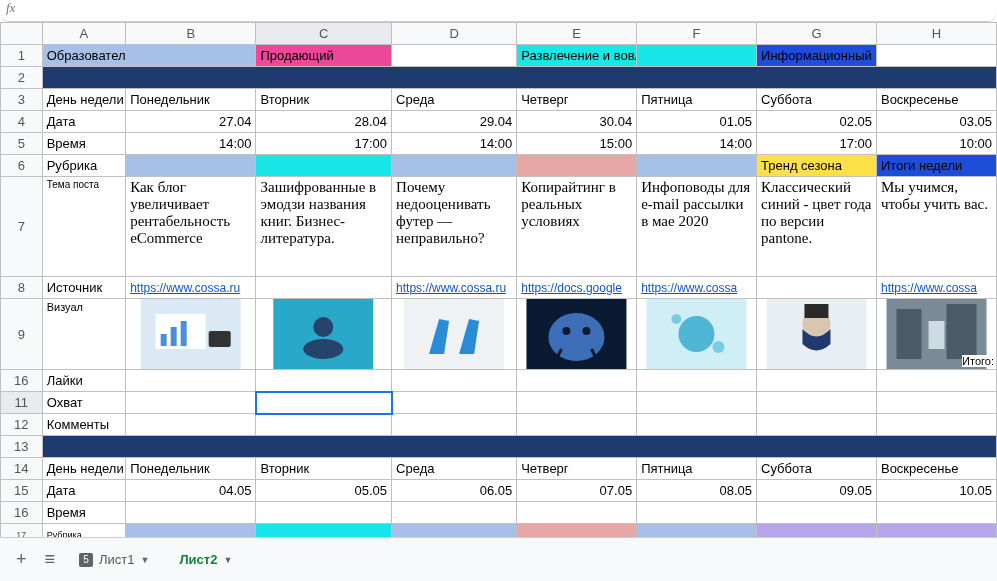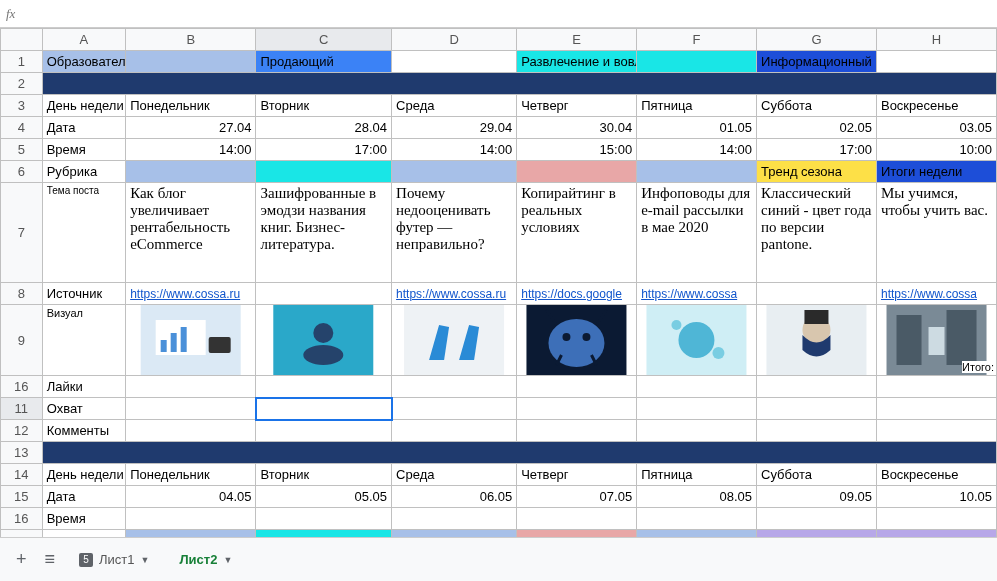--- a/index.html
+++ b/index.html
@@ -1,18 +1,18 @@
 <!DOCTYPE html>
 <html><head>
 <meta charset="utf-8">
 <style>
   * { box-sizing: border-box; }
   html, body { margin: 0; padding: 0; font-family: Arial, sans-serif; font-size: 13px; background: #fff; color: #000; }
   .app { width: 997px; height: 581px; display: flex; flex-direction: column; overflow: hidden; }
-  .fxbar { height: 28px; border-bottom: 1px solid #ccc; display: flex; align-items: center; padding: 0 6px; color: #777; font-style: italic; font-family: 'Times New Roman', serif; }
+  .fxbar { height: 22px; border-bottom: 1px solid #ccc; display: flex; padding: 0 6px; color: #777; font-style: italic; font-family: 'Times New Roman', serif; border-radius: 9px; }
   .grid { flex: 1; overflow: auto; }
   table { border-collapse: collapse; table-layout: fixed; width: 100%; }
   th, td { border: 1px solid #c0c0c0; padding: 2px 4px; overflow: hidden; vertical-align: middle; }
   th { background: #f8f9fa; font-weight: normal; color: #555; text-align: center; position: relative; }
   .rowhdr { width: 40px; text-align: center; background: #f8f9fa; color: #555; }
   .colhdr { height: 22px; }
   td { height: 22px; background: #fff; white-space: nowrap; }
   td.tall { height: 100px; white-space: normal; vertical-align: top; font-size: 15px; font-family: Georgia, 'Times New Roman', serif; margin-top: 29px; }
   td.img { height: 70px; text-align: center; padding: 0; }
   td.lnk a { color: #1155cc; text-decoration: underline; font-size: 12px; }
@@ -59,21 +59,21 @@
         <th class="colhdr">E</th>
         <th class="colhdr">F</th>
         <th class="colhdr">G</th>
         <th class="colhdr">H</th>
       </tr>
 
       <tr>
         <th class="rowhdr">1</th>
         <td style="background:#a7c0e8" colspan="1">Образовательный пост</td>
         <td style="background:#a7c0e8"></td>
-        <td style="background:#3b82f6">Продающий</td>
+        <td style="background:#ec4899">Продающий</td>
         <td></td>
         <td style="background:#19e6e6">Развлечение и вовлечение</td>
         <td style="background:#19e6e6"></td>
         <td style="background:#1d4ed8">Информационный</td>
         <td></td>
       </tr>
 
       <tr>
         <th class="rowhdr">2</th>
         <td class="darkbar" colspan="8"></td>

